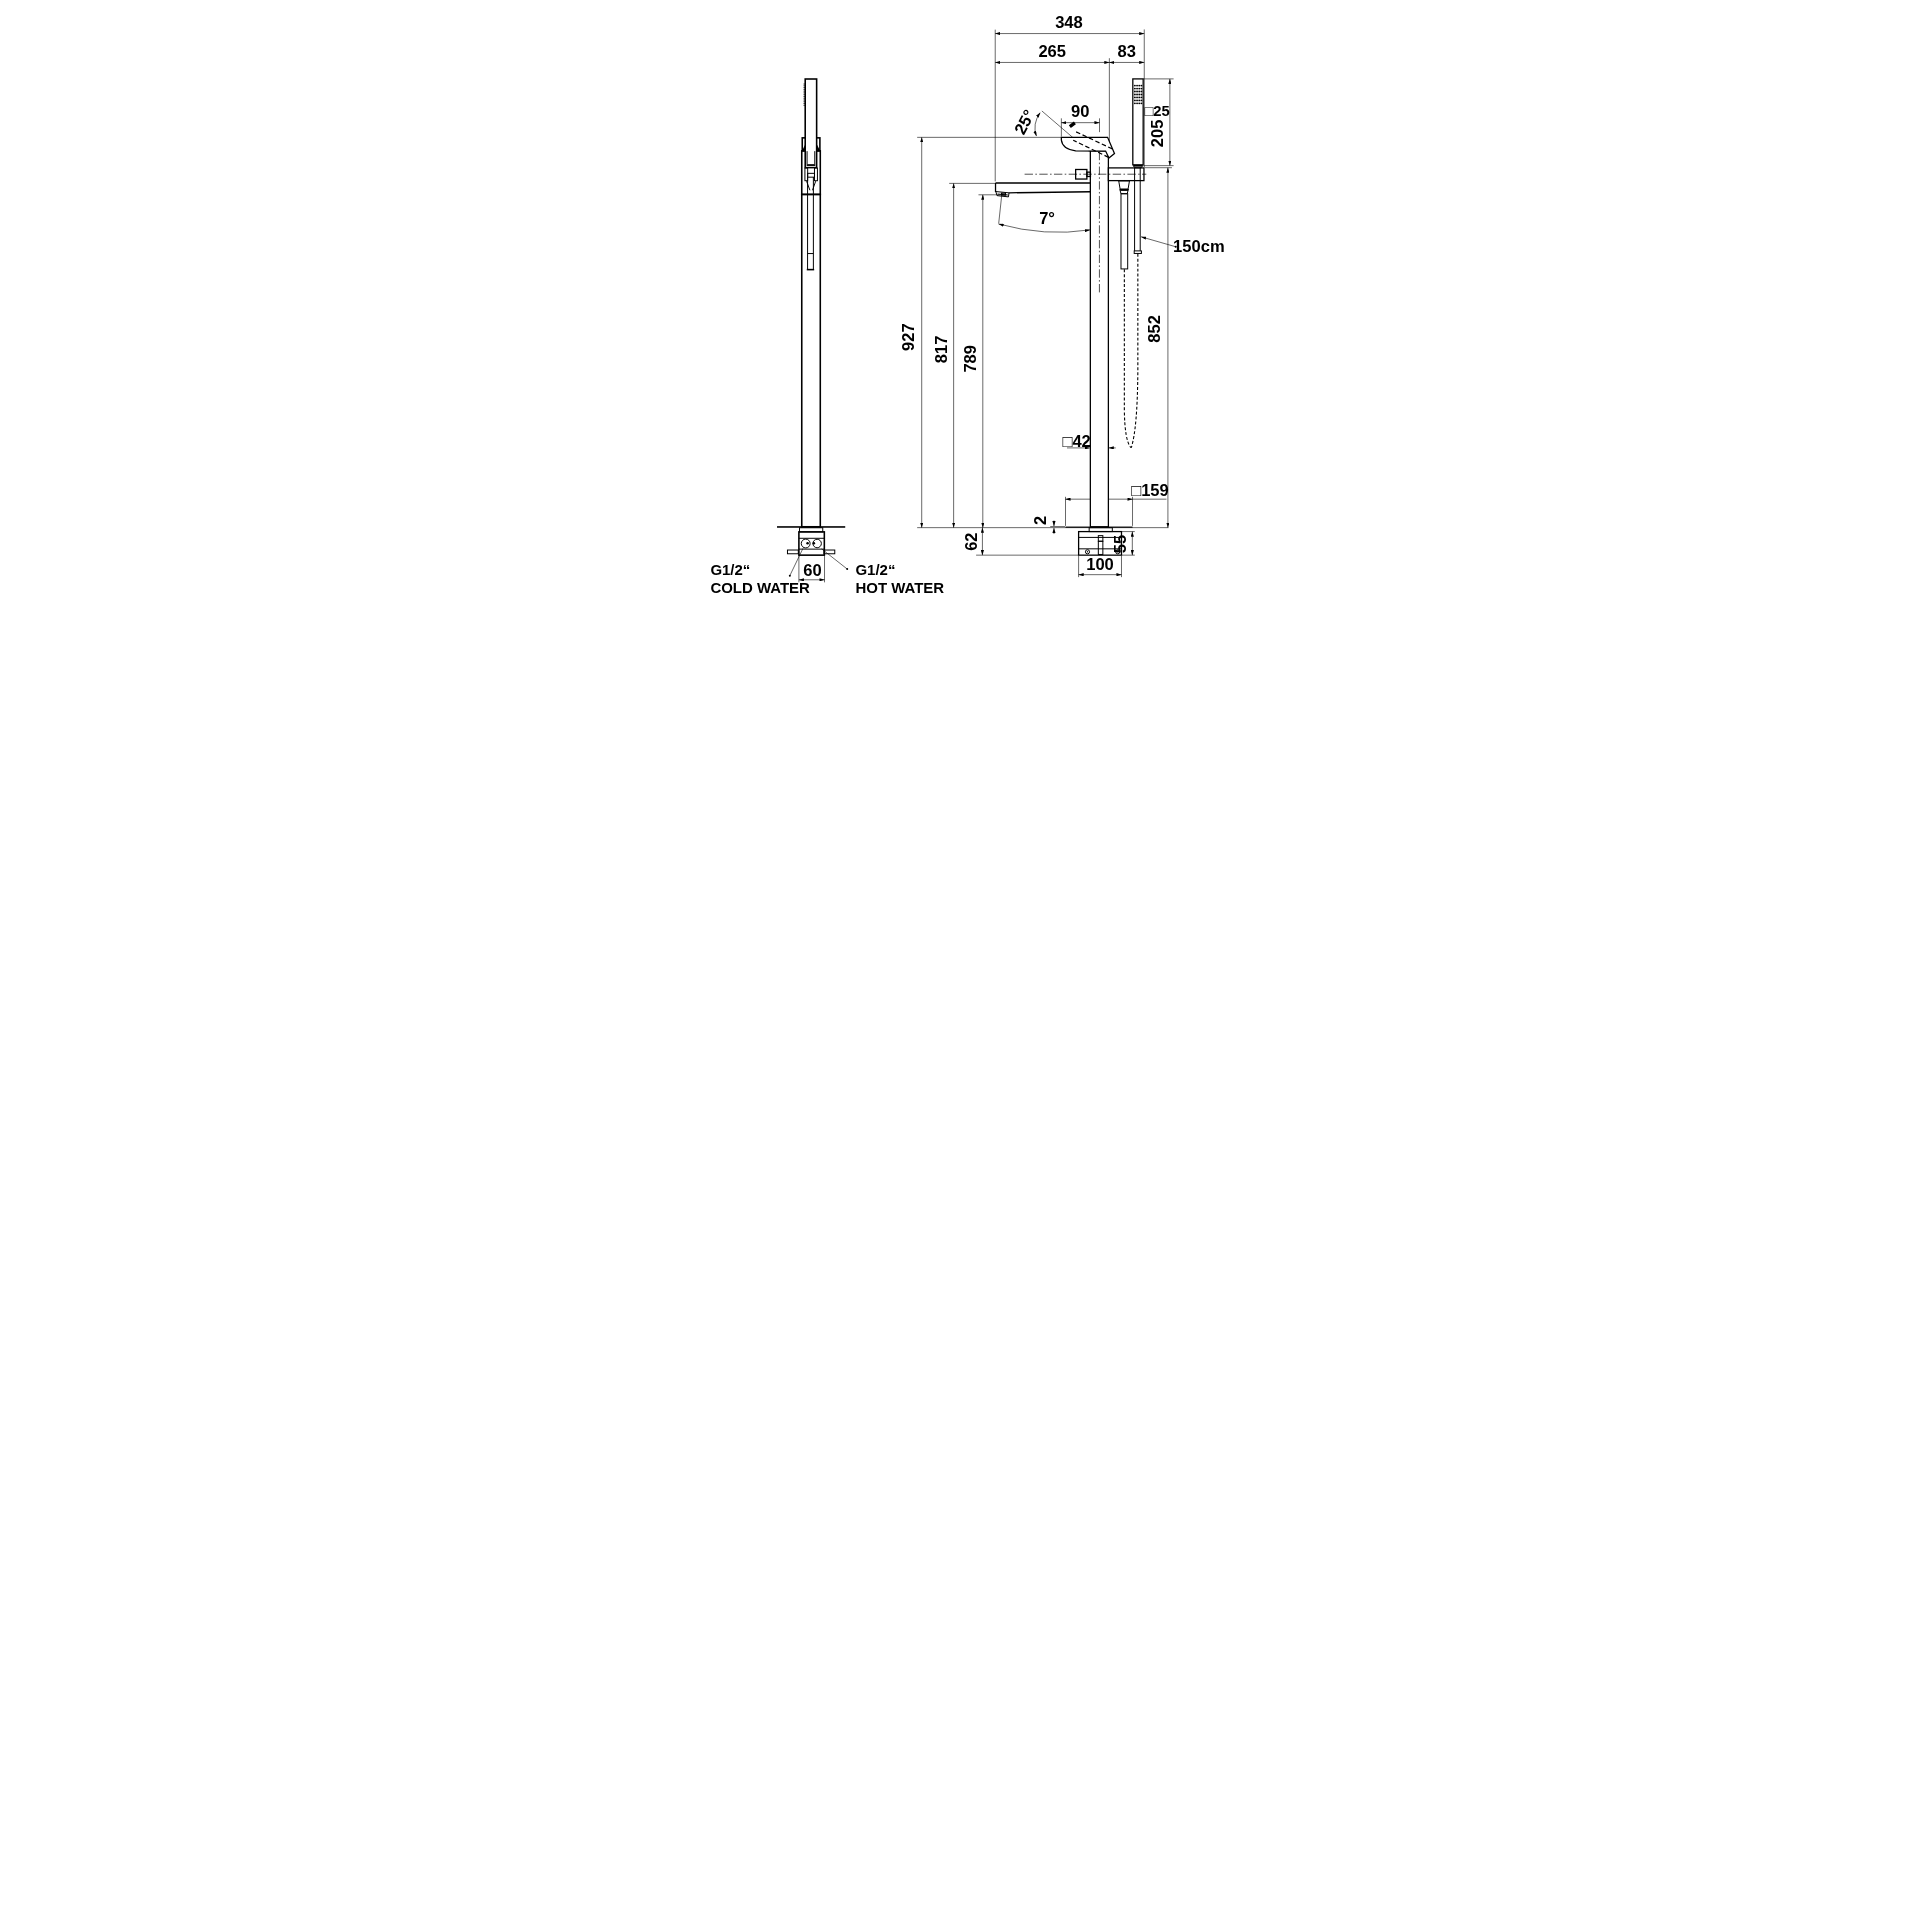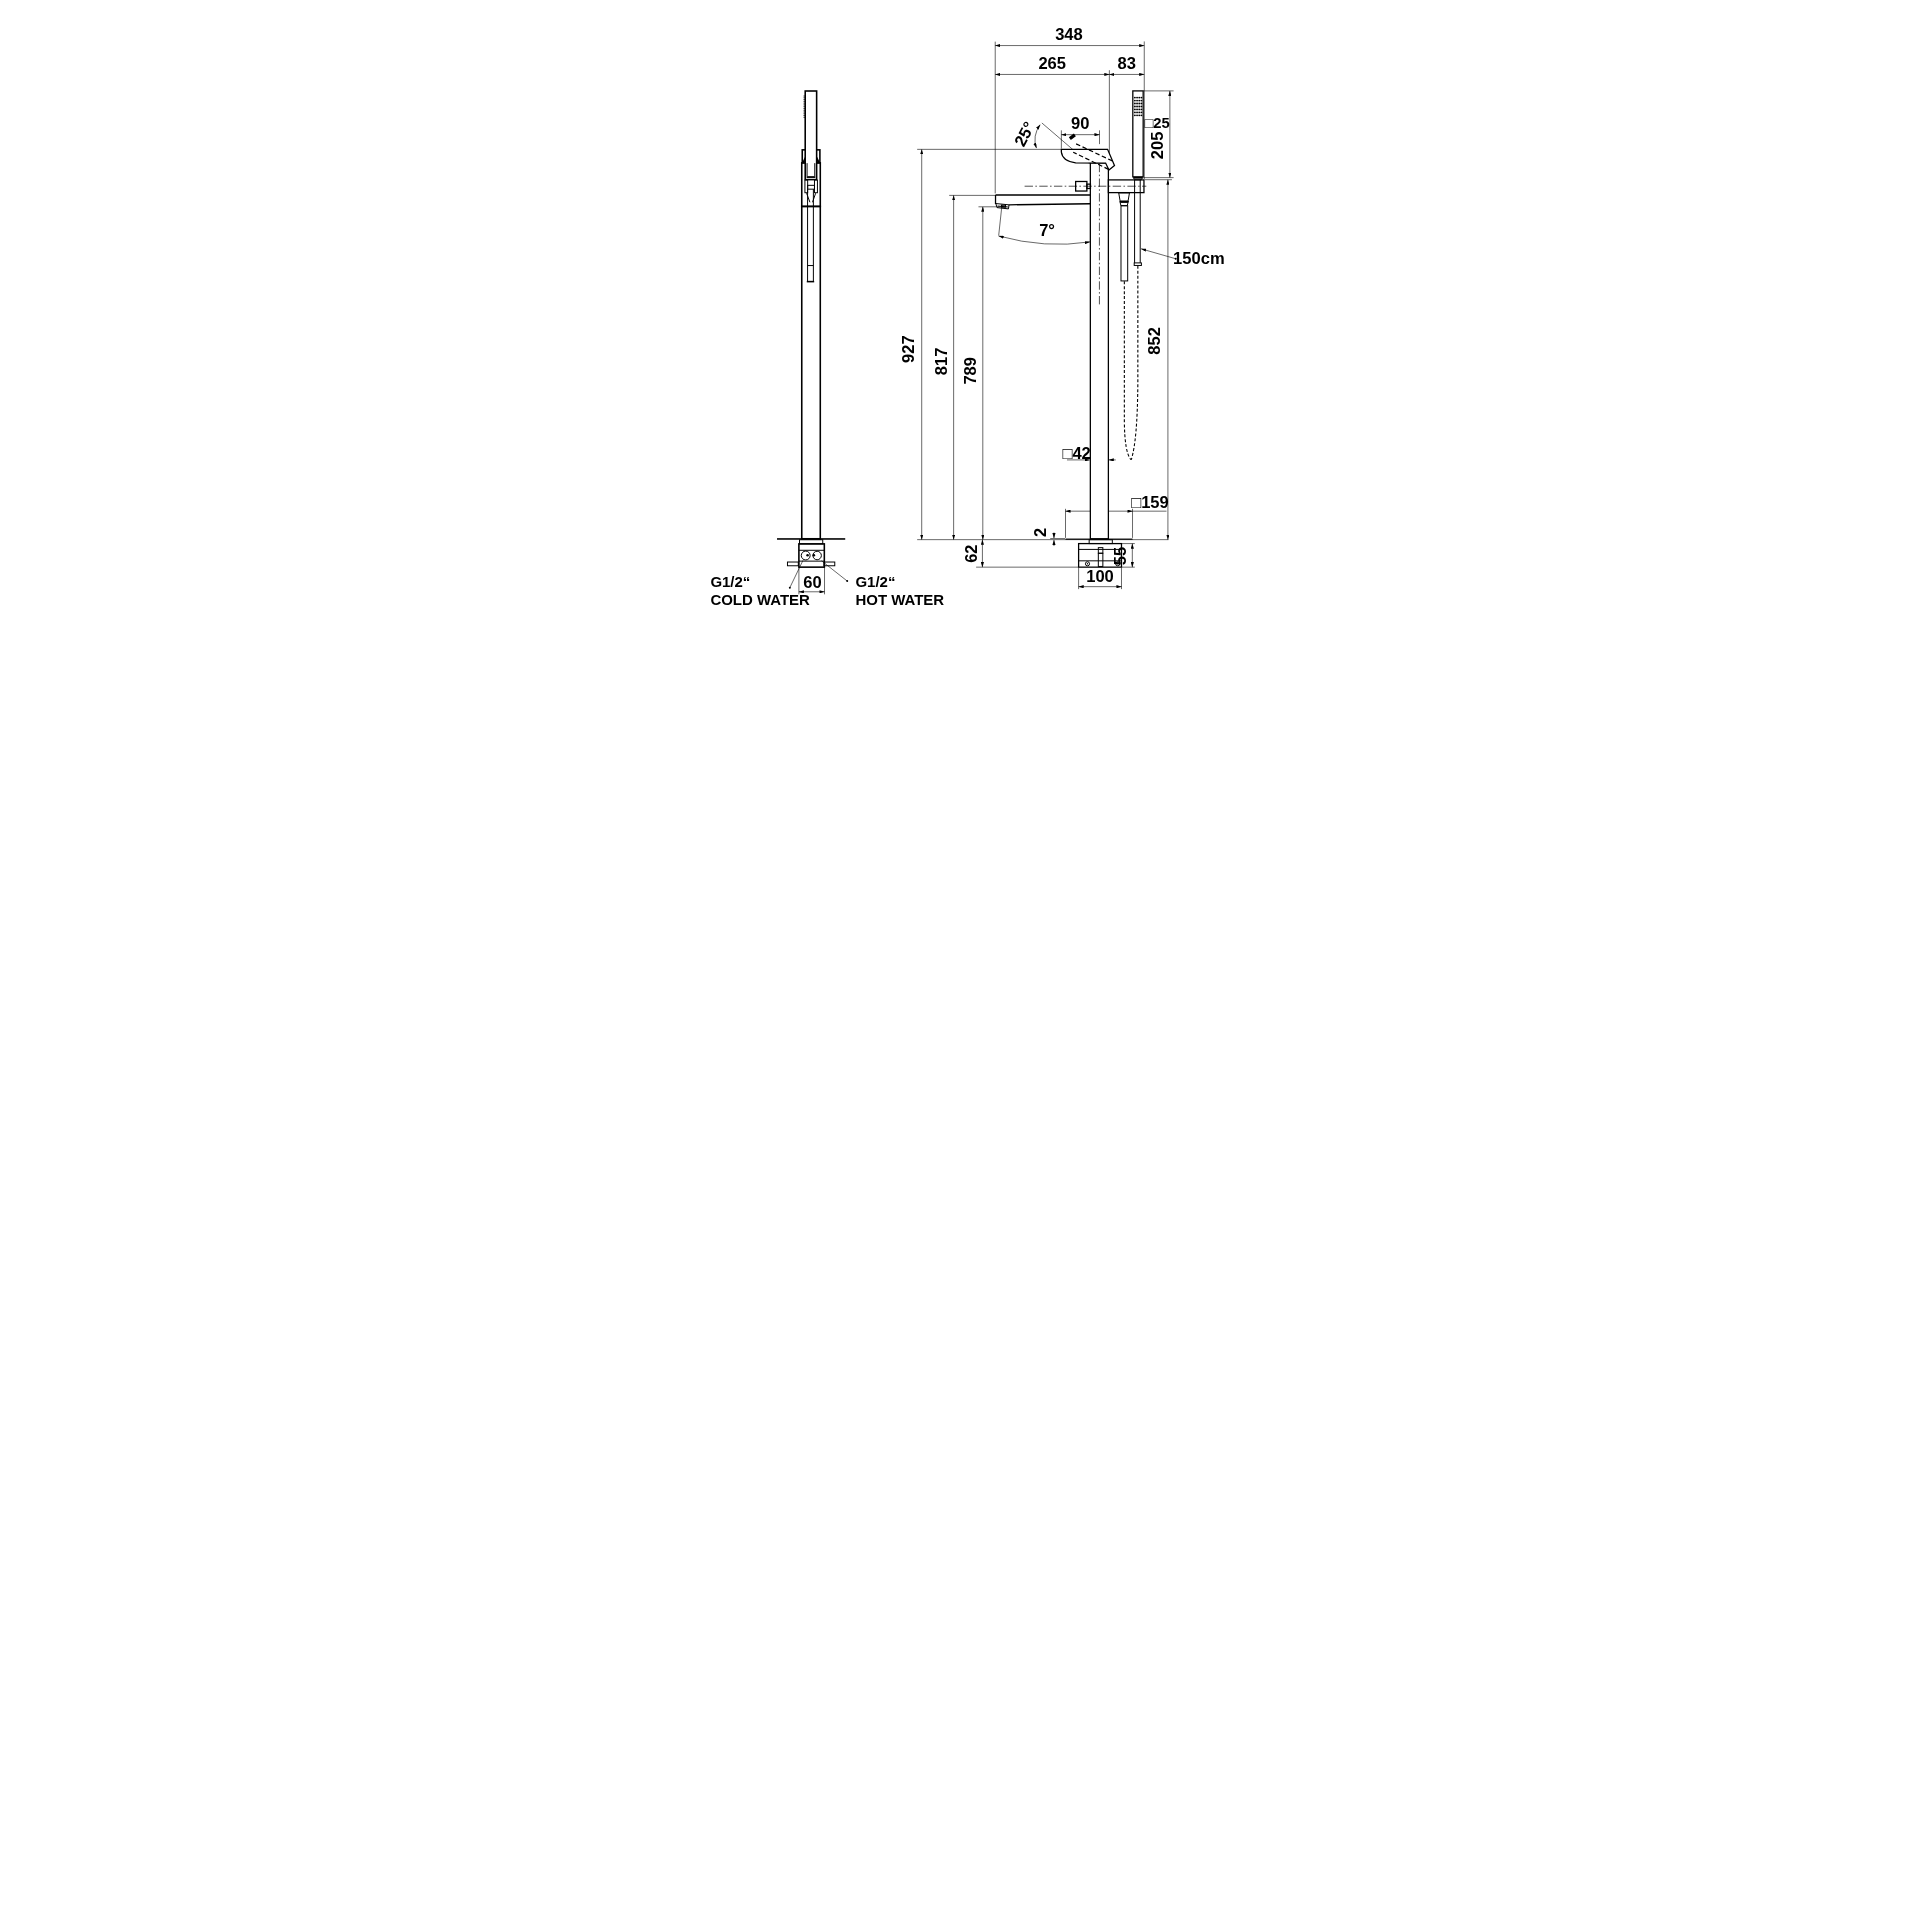--- a/index.html
+++ b/index.html
@@ -1,16 +1,16 @@
 <!DOCTYPE html>
 <html style="font-size:6.2px"><head>
 <meta charset="utf-8">
 <style>
   html,body{margin:0;padding:0;background:#ffffff;}
-  .sheet{width:100%;max-width:616px;margin:16px auto;}
+  .sheet{width:100%;max-width:616px;margin:4px auto;}
   svg{display:block;width:100%;height:auto;background:#fff;}
   text{font-family:"Liberation Sans","DejaVu Sans",sans-serif;font-weight:700;fill:#000;}
   .dim{font-size:168px;}
   .dimS{font-size:150px;}
   .lbl{font-size:152px;}
   .ln{stroke:#000;stroke-width:6;fill:none;}
   .ob{stroke:#000;stroke-width:13;fill:none;}
   .obW{stroke:#000;stroke-width:13;fill:#fff;}
   .obL{stroke:#000;stroke-width:16;fill:none;}
   .obLW{stroke:#000;stroke-width:16;fill:#fff;}

